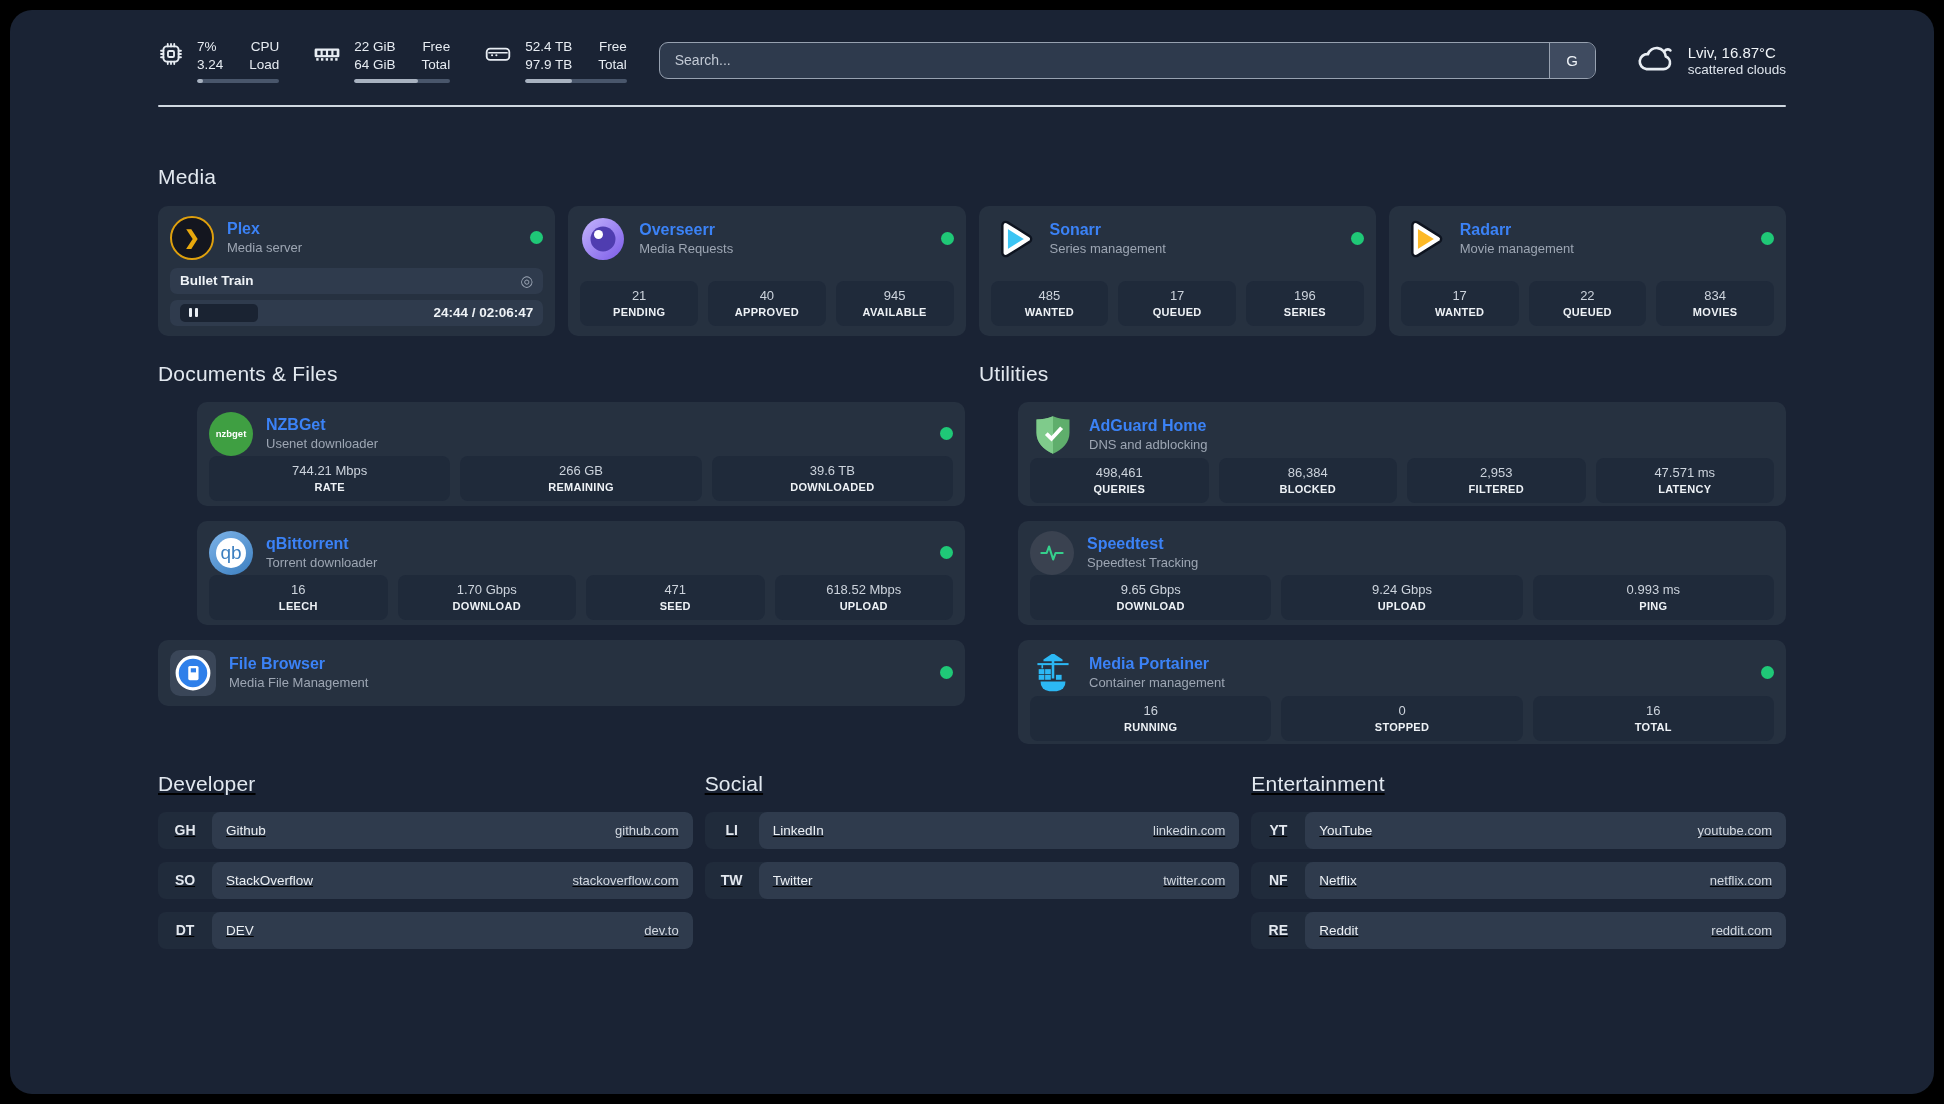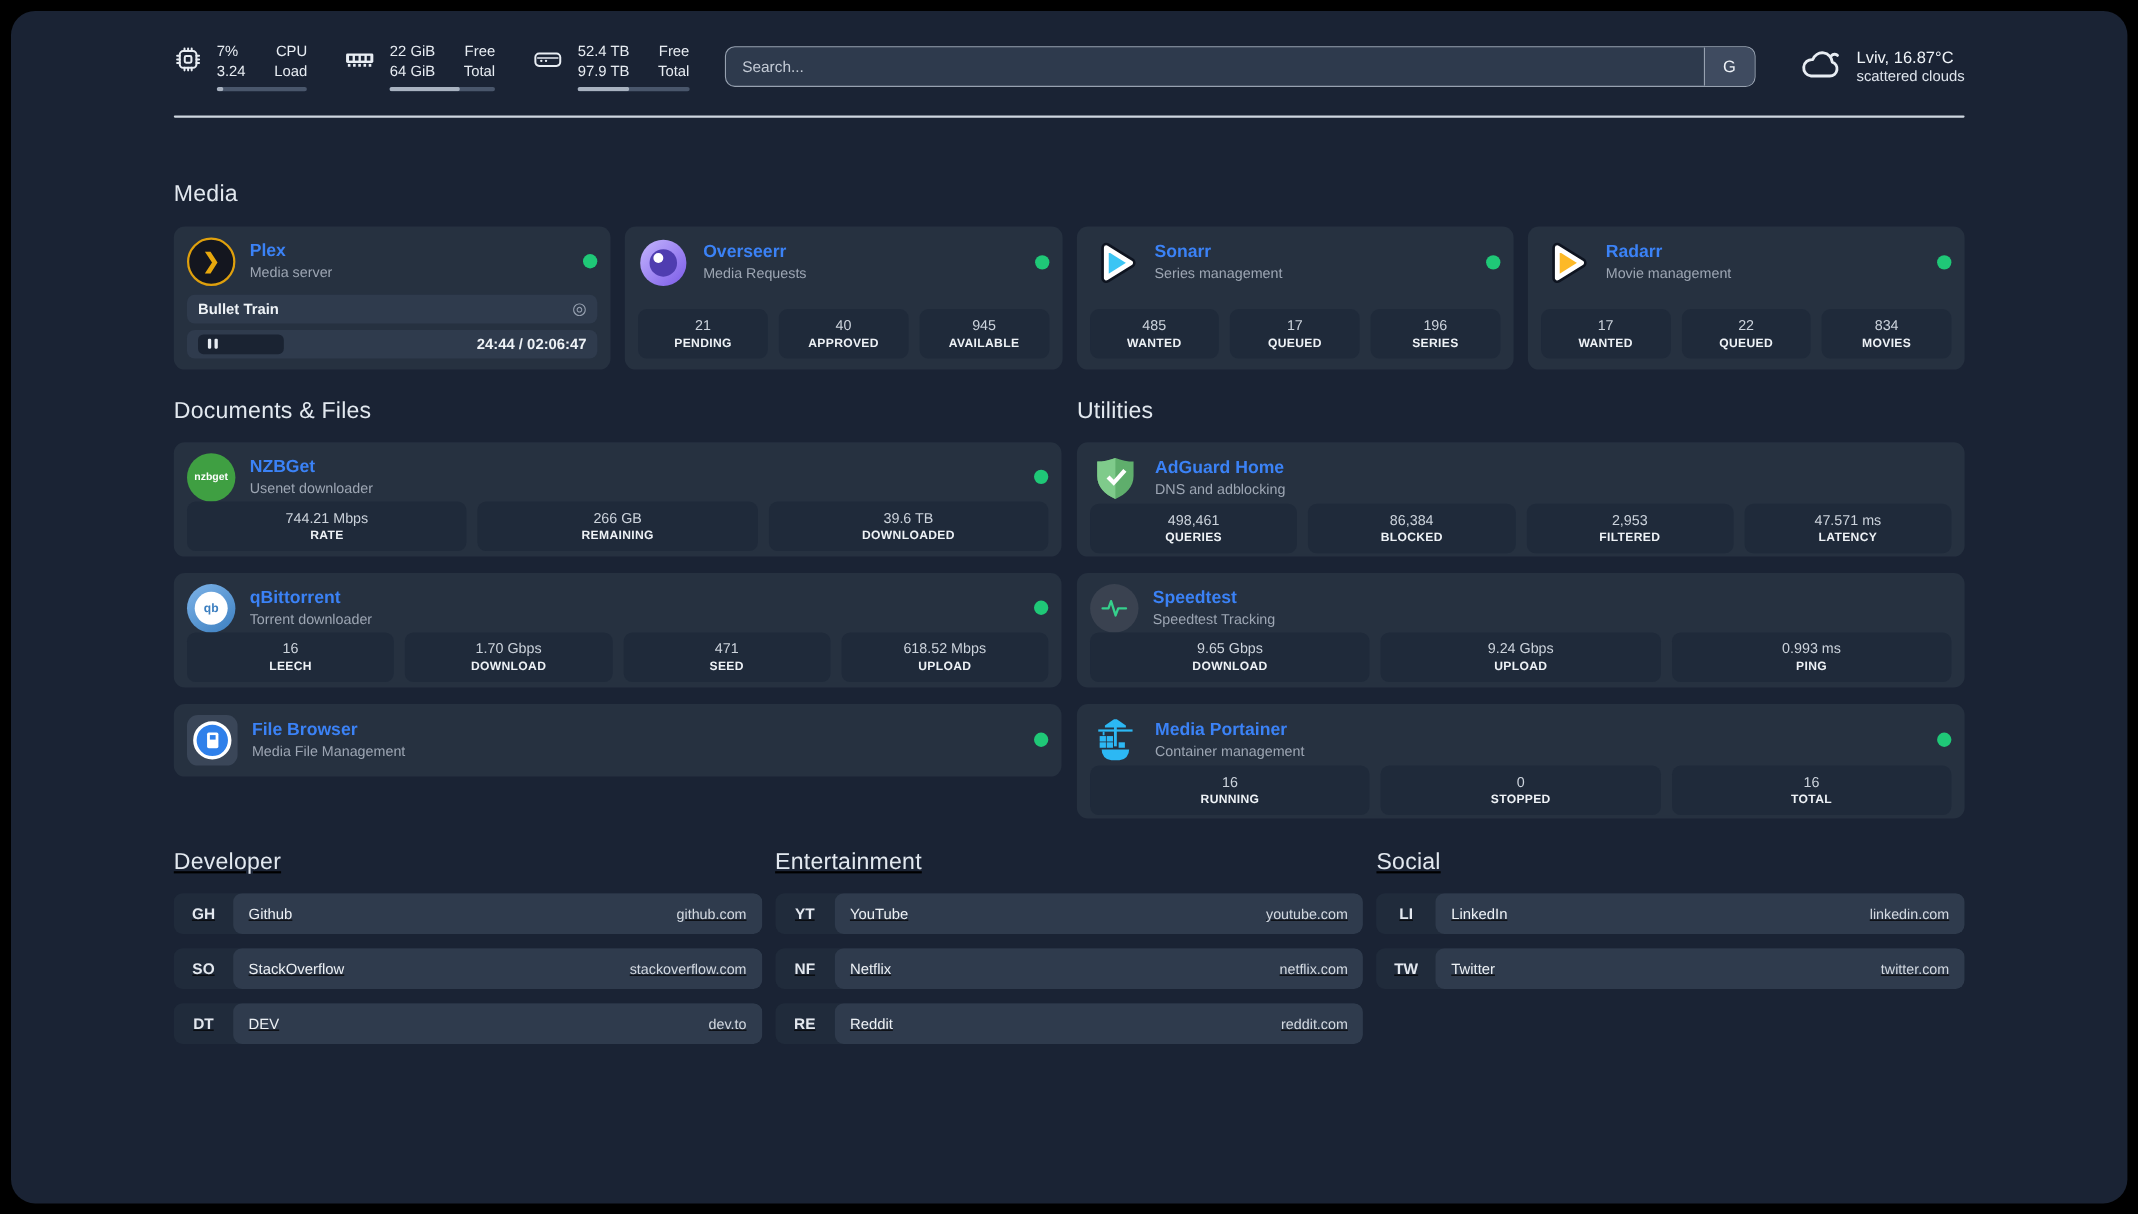--- a/index.html
+++ b/index.html
@@ -32,21 +32,21 @@
   
   h2.section { font-size:21px; font-weight:500; color:#e2e8ef; letter-spacing:.2px; }
   .media-section { margin-top:58px; }
   .grid4 { display:grid; grid-template-columns:repeat(4,1fr); gap:13px; margin-top:17px; }
   .cols2 { display:grid; grid-template-columns:1fr 1fr; gap:14px; margin-top:26px; }
   .col-cards { display:flex; flex-direction:column; gap:15px; margin-top:16px; }
 
   
   .card { background:#263140; border-radius:10px; padding:10px 12px; }
   .media-card { height:130px; display:flex; flex-direction:column; }
-  .tall-card { height:104px; display:flex; flex-direction:column; }
+  .tall-card { height:104px; display:flex; flex-direction:column;margin-left:39px; }
   .slim-card { height:66px; display:flex; align-items:center; }
   .slim-card .card-head { flex:1; }
   .card-head { display:flex; align-items:center; gap:13px; }
   .svc-icon { width:46px; height:46px; flex:0 0 auto; display:flex; align-items:center; justify-content:center; }
   .svc-title { font-size:16px; font-weight:700; color:#3b82f6; }
   .svc-sub { font-size:13px; color:#9da6b3; margin-top:2px; }
   .dot { width:13px; height:13px; border-radius:50%; background:#1fc877; margin-left:auto; flex:0 0 auto; }
 
   .stats { display:flex; gap:10px; margin-top:auto; }
   .stat { flex:1; background:#1f2a3a; border-radius:8px; text-align:center; padding:7px 4px 8px; }
@@ -62,21 +62,21 @@
   .pause-pill { width:78px; height:18px; background:#1a2332; border-radius:5px; display:flex; align-items:center; padding-left:9px; gap:3px; }
   .pbar { width:3px; height:9px; background:#e8edf3; border-radius:1px; }
   .np-time { margin-left:auto; font-size:13.5px; font-weight:700; color:#eef2f6; }
 
   
   .icon-circle { width:44px; height:44px; border-radius:50%; display:flex; align-items:center; justify-content:center; }
   .plex-circle { background:#14161f; border:2.5px solid #dfa00d; color:#e8a80d; font-size:19px; font-weight:800; }
   .nzbget-circle { background:#3f9f42; }
   .nzbget-circle span { color:#fff; font-size:9.5px; font-weight:700; }
   .qb-circle { background:linear-gradient(145deg,#7db3e8,#3c7fc0); }
-  .qb-inner { width:30px; height:30px; border-radius:50%; background:#fff; display:flex; align-items:center; justify-content:center; color:#3c7fc0; font-size:11px; font-weight:700; }
+  .qb-inner { width:30px; height:30px; border-radius:50%; background:#fff; display:flex; align-items:center; justify-content:center; color:#3c7fc0; font-size:19px; font-weight:400; }
   .st-circle { background:#3a4250; }
   .fb-square { width:46px; height:46px; border-radius:10px; background:#3a4658; display:flex; align-items:center; justify-content:center; }
 
   
   .bm-grid { display:grid; grid-template-columns:repeat(3,1fr); gap:12px; margin-top:28px; padding-bottom:40px;text-decoration:underline; }
   .bm-rows { margin-top:16px; display:flex; flex-direction:column; gap:13px; }
   .bm-row { display:flex; height:37px; background:#202b3b; border-radius:8px; overflow:hidden; align-items:stretch; cursor:pointer; }
   .bm-abbr { width:54px; display:flex; align-items:center; justify-content:center; font-size:14px; font-weight:600; color:#e3e8ef; flex:0 0 auto; }
   .bm-main { flex:1; background:#2f3b4d; border-radius:8px; display:flex; align-items:center; padding:0 14px; justify-content:space-between; }
   .bm-name { font-size:13.5px; font-weight:500; color:#edf1f5; }
@@ -536,20 +536,40 @@
           <div class="bm-abbr">DT</div>
           <div class="bm-main">
                 <span class="bm-name">DEV</span>
                 <span class="bm-url">dev.to</span>
               </div>
         </div>
       </div>
     </div>
 
     <div class="bm-col">
+      <h2 class="section">Social</h2>
+      <div class="bm-rows">
+        <div class="bm-row">
+          <div class="bm-abbr">LI</div>
+          <div class="bm-main">
+                <span class="bm-name">LinkedIn</span>
+                <span class="bm-url">linkedin.com</span>
+              </div>
+        </div>
+        <div class="bm-row">
+          <div class="bm-abbr">TW</div>
+          <div class="bm-main">
+                <span class="bm-name">Twitter</span>
+                <span class="bm-url">twitter.com</span>
+              </div>
+        </div>
+      </div>
+    </div>
+
+    <div class="bm-col">
       <h2 class="section">Entertainment</h2>
       <div class="bm-rows">
         <div class="bm-row">
           <div class="bm-abbr">YT</div>
           <div class="bm-main">
                 <span class="bm-name">YouTube</span>
                 <span class="bm-url">youtube.com</span>
               </div>
         </div>
         <div class="bm-row">
@@ -561,36 +581,16 @@
         </div>
         <div class="bm-row">
           <div class="bm-abbr">RE</div>
           <div class="bm-main">
                 <span class="bm-name">Reddit</span>
                 <span class="bm-url">reddit.com</span>
               </div>
         </div>
       </div>
     </div>
-
-    <div class="bm-col">
-      <h2 class="section">Social</h2>
-      <div class="bm-rows">
-        <div class="bm-row">
-          <div class="bm-abbr">LI</div>
-          <div class="bm-main">
-                <span class="bm-name">LinkedIn</span>
-                <span class="bm-url">linkedin.com</span>
-              </div>
-        </div>
-        <div class="bm-row">
-          <div class="bm-abbr">TW</div>
-          <div class="bm-main">
-                <span class="bm-name">Twitter</span>
-                <span class="bm-url">twitter.com</span>
-              </div>
-        </div>
-      </div>
-    </div>
   </div>
 
 </div>
 </div>
 
 </body></html>

